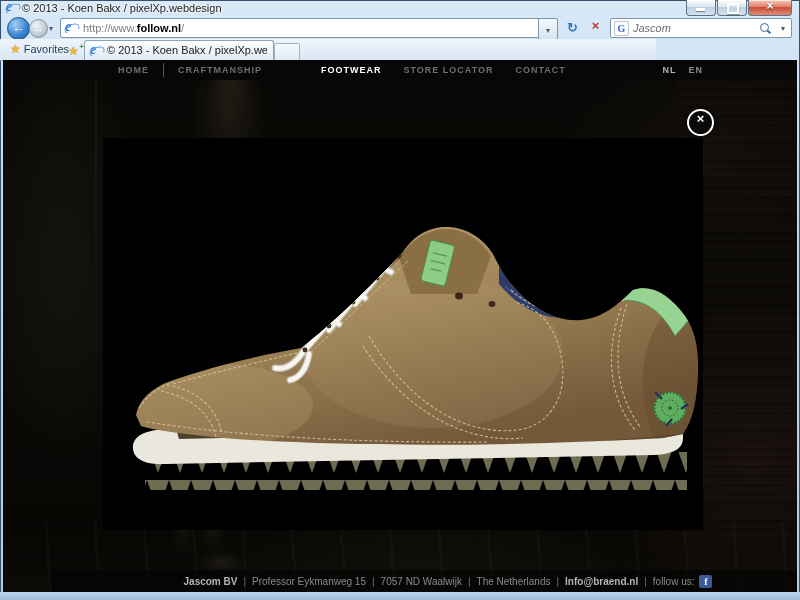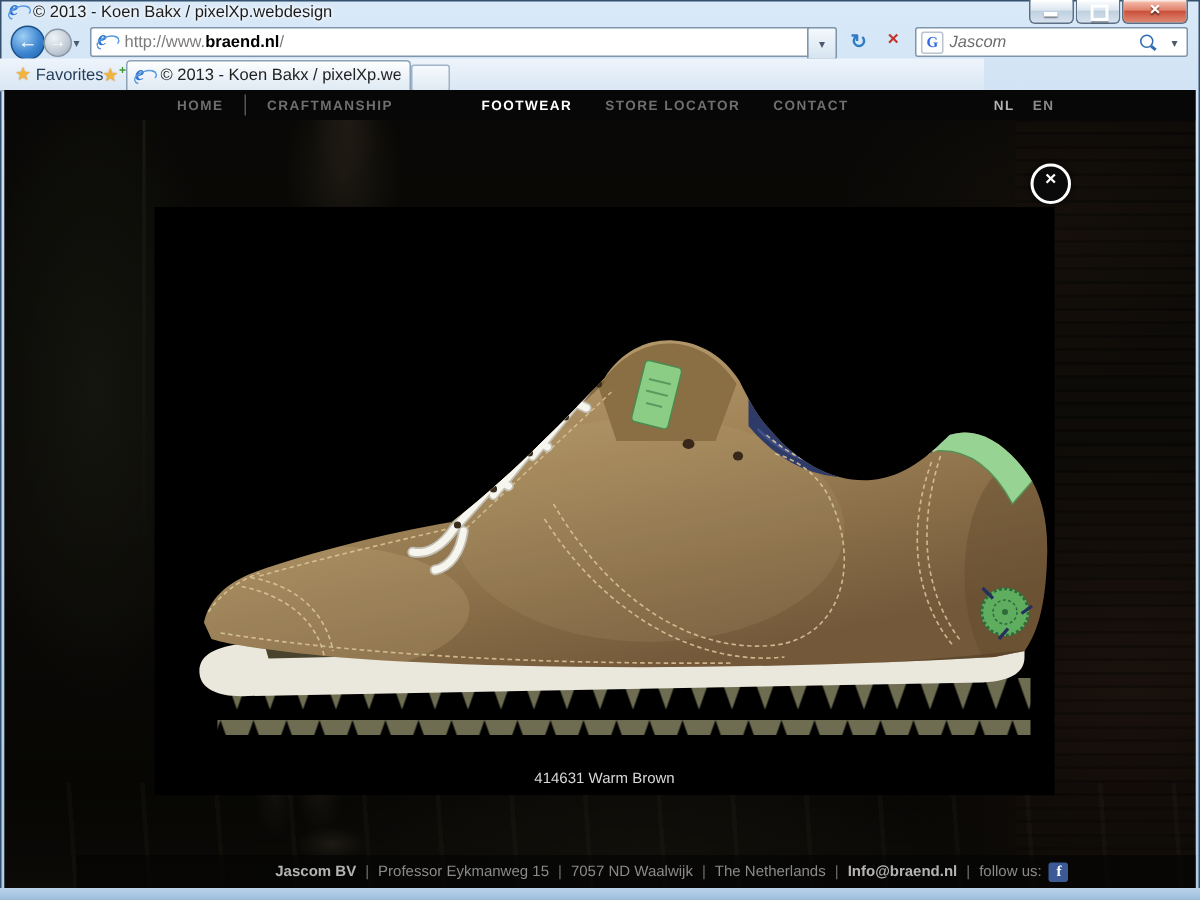--- a/index.html
+++ b/index.html
@@ -144,21 +144,21 @@
   <div class="addr">
     <div class="navcircle back">←</div>
     <div class="navcircle fwd">→</div>
     <span class="drop drop1">▾</span>
     <div class="addrfield">
       <span class="ie-ico" style="left:4px;top:3px">
         <span class="e">e</span>
           <span class="ring"></span>
       </span>
       <span class="txt">
-        <span class="url-pre">http://www.</span><span class="url-dom">braend.nl</span><span class="url-slash">/</span>
+        <span class="url-pre">http://www.</span><span class="url-dom">follow.nl</span><span class="url-slash">/</span>
       </span>
     </div>
     <div class="combo-btn"><span class="drop">▾</span></div>
     <div class="tool-ic refresh">↻</div>
     <div class="tool-ic stop">×</div>
     <div class="search">
       <span class="g-ico">G</span>
       <span class="ph">Jascom</span>
       <span class="lens"></span>
       <span class="drop drop2">▾</span>
@@ -309,21 +309,20 @@
 
           <g>
             <circle cx="567" cy="270" r="16" fill="#5fae5f"></circle>
             <circle cx="567" cy="270" r="15.5" fill="none" stroke="#2f6b3a" stroke-width="2" stroke-dasharray="2 1.6"></circle>
             <circle cx="567" cy="270" r="8" fill="none" stroke="#2f6b3a" stroke-width="1" stroke-dasharray="2 1.6"></circle>
             <circle cx="567" cy="270" r="2" fill="#2f6b3a"></circle>
             <path d="M552,254 L559,261 M585,266 L578,271 M563,288 L569,281" stroke="#26305c" stroke-width="2.2" fill="none"></path>
           </g>
         </g>
       </svg>
-      <div class="caption">414631 Warm Brown</div>
     </div>
     <div class="lb-close">×</div>
 
     <div class="sitefooter">
       <span class="b">Jascom BV</span>
       <span class="sep">|</span>
       <span>Professor Eykmanweg 15</span>
       <span class="sep">|</span>
       <span>7057 ND Waalwijk</span>
       <span class="sep">|</span>

